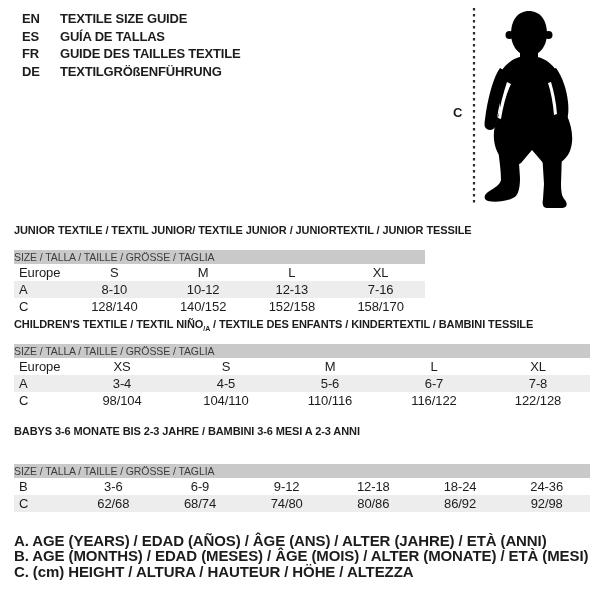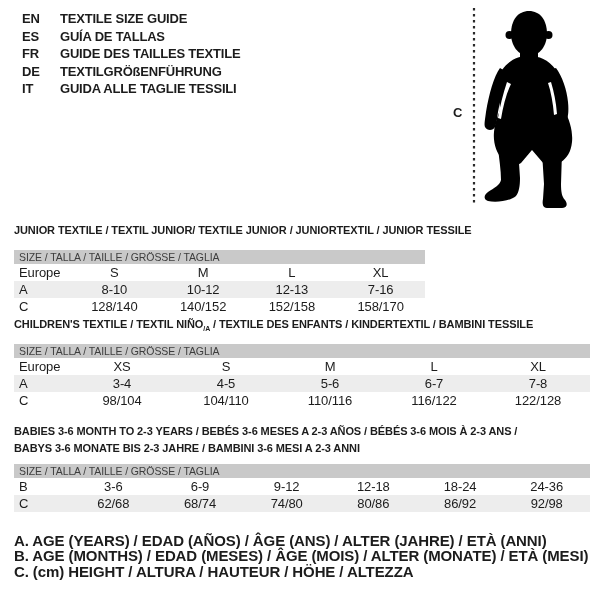--- a/index.html
+++ b/index.html
@@ -19,21 +19,21 @@
   
   .section{position:absolute;left:14px;box-sizing:border-box;}
   #sec-junior{top:224px;width:411px;}
   #sec-children{top:318px;width:576px;}
   #sec-babies{top:423px;width:576px;}
   .sec-title{font-size:11px;font-weight:bold;letter-spacing:-0.1px;height:13px;
              margin-bottom:13px;white-space:nowrap;}
   .sec-title.two-line{height:34px;line-height:17px;margin-bottom:7px;white-space:normal;}
   .sub-a{font-size:7px;vertical-align:sub;}
   .size-bar{height:14px;background:#c9c9c9;display:flex;align-items:center;
-            padding-left:5px;font-size:10.5px;color:#3d3d3d;box-sizing:border-box;
+            font-size:10.5px;color:#3d3d3d;box-sizing:border-box;
             letter-spacing:-0.1px;}
   .trow{display:flex;align-items:center;height:17px;font-size:13px;letter-spacing:-0.1px;}
   .trow.shaded{background:#ededed;}
   .tlabel{width:56px;padding-left:5px;box-sizing:border-box;}
   .tcell{flex:1;text-align:center;}
 
   
   #footnotes{position:absolute;left:14px;top:533px;}
   .footnote{font-size:15px;font-weight:bold;letter-spacing:-0.1px;line-height:15.4px;
             white-space:nowrap;}
@@ -52,24 +52,20 @@
       <span class="lang-code">ES</span>
       <span class="lang-text">GUÍA DE TALLAS</span>
     </div>
     <div class="lang-row">
       <span class="lang-code">FR</span>
       <span class="lang-text">GUIDE DES TAILLES TEXTILE</span>
     </div>
     <div class="lang-row">
       <span class="lang-code">DE</span>
       <span class="lang-text">TEXTILGRÖßENFÜHRUNG</span>
-    </div>
-    <div class="lang-row">
-      <span class="lang-code">IT</span>
-      <span class="lang-text">GUIDA ALLE TAGLIE TESSILI</span>
     </div>
   </div>
 
   <div id="figure">
     <svg width="160" height="215" viewBox="0 0 160 215">
       <line x1="34" y1="8" x2="34" y2="206" stroke="#2a2a2a" stroke-width="2.2" stroke-dasharray="2.5 3.5"></line>
       <text x="13" y="117" font-size="13" font-weight="bold" fill="#1c1c1c" font-family="Liberation Sans, sans-serif">C</text>
       <g fill="#000">
         <path d="M71 34 C71 20 78 11 89 11 C100 11 107 20 107 34 C107 45 100 56 89 56 C78 56 71 45 71 34 Z"></path>
         <circle cx="69.5" cy="35" r="4"></circle>
@@ -136,21 +132,20 @@
       <span class="tcell">98/104</span>
       <span class="tcell">104/110</span>
       <span class="tcell">110/116</span>
       <span class="tcell">116/122</span>
       <span class="tcell">122/128</span>
     </div>
   </div>
 
   <div class="section" id="sec-babies">
     <div class="sec-title two-line">
-      <div>BABIES 3-6 MONTH TO 2-3 YEARS / BEBÉS 3-6 MESES A 2-3 AÑOS / BÉBÉS 3-6 MOIS À 2-3 ANS /</div>
       <div>BABYS 3-6 MONATE BIS 2-3 JAHRE / BAMBINI 3-6 MESI A 2-3 ANNI</div>
     </div>
     <div class="size-bar">SIZE / TALLA / TAILLE / GRÖSSE / TAGLIA</div>
     <div class="trow">
       <span class="tlabel">B</span>
       <span class="tcell">3-6</span>
       <span class="tcell">6-9</span>
       <span class="tcell">9-12</span>
       <span class="tcell">12-18</span>
       <span class="tcell">18-24</span>

